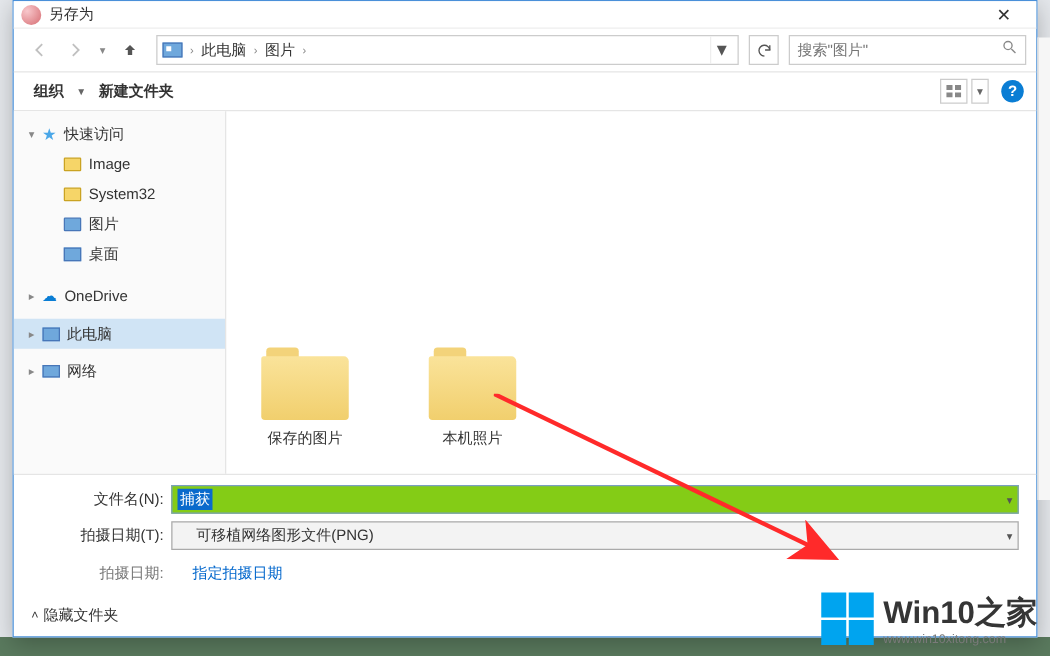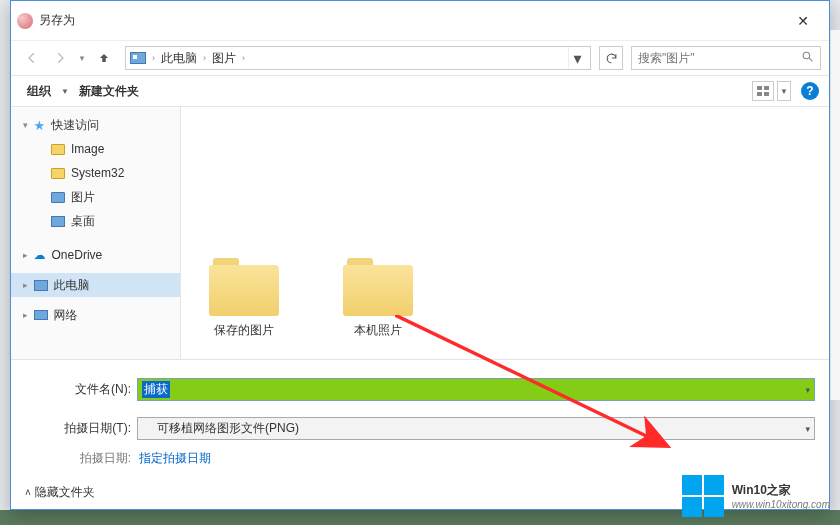--- a/index.html
+++ b/index.html
@@ -1,19 +1,19 @@
 <!DOCTYPE html>
 <html><head>
   <meta charset="utf-8">
   <style>
     * { margin: 0; padding: 0; box-sizing: border-box; font-family: "Microsoft YaHei", "Segoe UI", sans-serif; }
     body { background: #f0f0f0; width: 840px; height: 525px; position: relative; overflow: hidden; }
     .backdrop { position: absolute; inset: 0; background: linear-gradient(#e5e8ec 0 510px, #5a7a5e 510px 525px); }
     .dialog { position: absolute; left: 10px; top: 0; width: 820px; height: 510px; background: #fff; border: 1px solid #4a90d9; box-shadow: 0 5px 18px rgba(0,0,0,0.25); display: flex; flex-direction: column; }
-    .titlebar { height: 40px; display: flex; align-items: center; padding: 0 4px 0 6px; background: #fff; border-bottom: 1px solid #eee; justify-content: flex-end; }
+    .titlebar { height: 22px; display: flex; align-items: center; padding: 0 4px 0 6px; background: #fff; border-bottom: 1px solid #eee; justify-content: flex-end; }
     .title-icon { width: 16px; height: 16px; border-radius: 50%; background: radial-gradient(circle at 30% 30%, #f8c8cc, #d66c72); margin-right: 6px; }
     .titlebar-title { font-size: 12px; color: #333; flex: 0 0 auto; }
     .titlebar-spacer { flex: 1; }
     .close-btn { width: 44px; height: 28px; display: flex; align-items: center; justify-content: center; cursor: pointer; color: #333; font-size: 14px; }
     .navbar { height: 34px; display: flex; align-items: center; padding: 4px 8px; gap: 2px; }
     .nav-btn { width: 26px; height: 26px; display: flex; align-items: center; justify-content: center; color: #c0c0c0; border-radius: 3px; cursor: default; }
     .nav-btn.enabled { color: #555; cursor: pointer; }
     .arrow-svg { width: 14px; height: 14px; }
     .address { flex: 1; height: 24px; border: 1px solid #ccc; display: flex; align-items: center; padding: 0 4px; margin: 0 6px; background: #fff; }
     .addr-icon { width: 16px; height: 12px; background: #6fa8dc; border: 1px solid #4776b8; margin-right: 4px; position: relative; }
@@ -42,40 +42,40 @@
     .mon-ic { width: 14px; height: 11px; background: #6fa8dc; border: 1px solid #4776b8; position: relative; }
     .one-ic { color: #0a7dd4; font-size: 12px; }
     .net-ic { width: 14px; height: 10px; background: #6fa8dc; border: 1px solid #4776b8; }
     .content { flex: 1; padding: 20px 18px; display: flex; gap: 44px; align-items: flex-end; }
     .folder-card { width: 90px; display: flex; flex-direction: column; align-items: center; gap: 6px; cursor: pointer; }
     .big-folder { width: 70px; height: 58px; position: relative; }
     .big-folder::before { content: ""; position: absolute; top: 0; left: 4px; width: 26px; height: 10px; background: #f3d37a; border-radius: 3px 3px 0 0; }
     .big-folder::after { content: ""; position: absolute; top: 7px; left: 0; right: 0; bottom: 0; background: linear-gradient(#fae39a, #f1cf6d); border-radius: 2px 4px 3px 3px; }
     .fname { font-size: 12px; color: #333; text-align: center; }
     .bottom { border-top: 1px solid #e5e5e5; padding: 8px 14px 8px 14px; display: flex; flex-direction: column; gap: 6px; }
-    .row { display: flex; align-items: center; margin-top: 10px; }
+    .row { display: flex; align-items: center; }
     .row-label { width: 112px; font-size: 12px; color: #333; text-align: right; padding-right: 6px; }
     .txt-in { flex: 1; height: 23px; border: 1px solid #7a9fbf; font-size: 12px; padding: 0 4px; display: flex; align-items: center; background: #84cc16; position: relative; }
     .txt-in .val { background: #0a6acc; color: #fff; padding: 0 2px; font-size: 12px; }
     .txt-in .chev { position: absolute; right: 4px; color: #555; cursor: pointer; font-size: 9px; }
     .sel-in { flex: 1; height: 23px; border: 1px solid #aaa; font-size: 12px; padding: 0 19px; display: flex; align-items: center; background: #f3f3f3; position: relative; color: #333; }
     .sel-in .chev { position: absolute; right: 4px; color: #555; cursor: pointer; font-size: 9px; }
     .date-link { font-size: 12px; color: #0066cc; cursor: pointer; padding-left: 2px; }
     .footer { height: 34px; display: flex; align-items: center; padding: 0 14px; }
     .hide-fold { font-size: 12px; color: #333; cursor: pointer; display: flex; align-items: center; gap: 4px; }
     
     .arrow-anno { position: absolute; left: 395px; top: 315px; width: 290px; height: 145px; pointer-events: none; }
     .arrow-anno svg { width: 100%; height: 100%; }
     
     .watermark { position: absolute; right: 10px; bottom: 8px; display: flex; align-items: center; gap: 8px; }
     .winlogo { width: 42px; height: 42px; display: grid; grid-template-columns: 1fr 1fr; grid-template-rows: 1fr 1fr; gap: 2px; }
     .winlogo div { background: #00A4EF; }
     .wtext { display: flex; flex-direction: column; }
-    .wtext .b { font-size: 12px; font-weight: 600; color: #353535; }
-    .wtext .s { font-size: 10px; color: #7a7a7a; font-style: italic; }
+    .wtext .b { font-size: 25px; font-weight: 600; color: #353535; }
+    .wtext .s { font-size: 10px; color: #7a7a7a; }
     .side-bits { position: absolute; right: 0; top: 30px; width: 10px; height: 370px; background: #f6f6f6; border-left: 1px solid #ddd; font-size: 10px; color: #888; writing-mode: vertical-rl; }
   </style>
 </head>
 <body>
 
 <div class="backdrop"></div>
 
 <div class="dialog">
   <div class="titlebar">
     <div class="title-icon"></div>
@@ -207,21 +207,21 @@
         <span class="chev">▾</span>
       </div>
     </div>
     <div class="row">
       <div class="row-label">拍摄日期(T):</div>
       <div class="sel-in">
         <span>可移植网络图形文件(PNG)</span>
         <span class="chev">▾</span>
       </div>
     </div>
-    <div class="row" style="margin-top:4px;">
+    <div class="row" style="margin-top:4px;gap:15px;">
       <div class="row-label" style="color:#777;">拍摄日期:</div>
       <span class="date-link">指定拍摄日期</span>
     </div>
   </div>
 
   <div class="footer">
     <div class="hide-fold">
       <span style="font-size:10px;">˄</span>
       <span>隐藏文件夹</span>
     </div>

